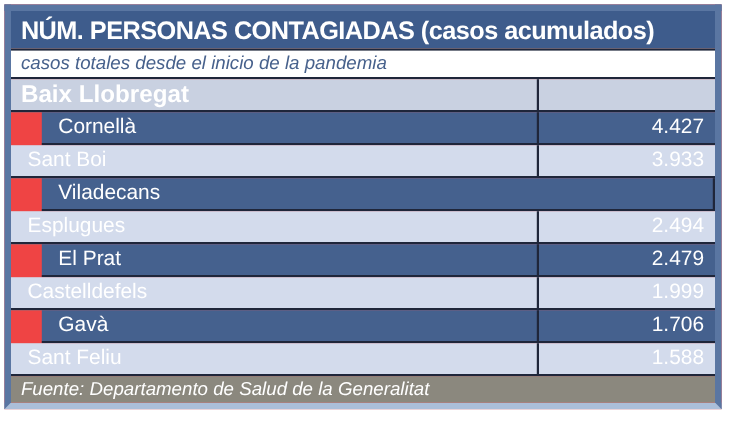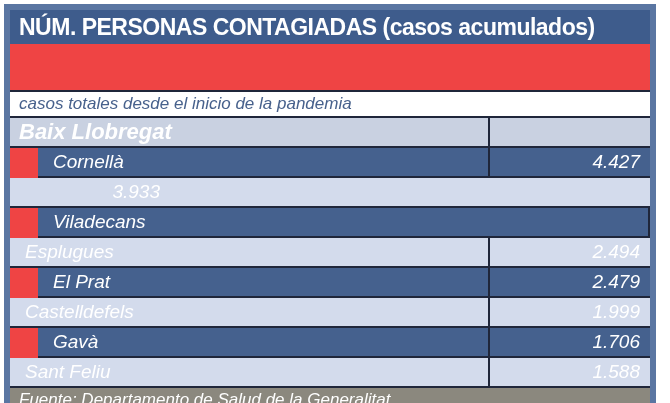--- a/index.html
+++ b/index.html
@@ -38,29 +38,27 @@
     color: #47618c;
     font-style: italic;
     font-size: 17px;
     height: 24px;
     display: flex;
     align-items: center;
     padding-left: 9px;
     border-top: 2px solid #1f263a;
     border-bottom: 2px solid #1f263a;
     white-space: nowrap;
-    margin-top: 46px;
   }
   .trow {
     display: flex;
     height: 28px;
     border-bottom: 2px solid #1f263a;
     color: #ffffff;
     font-size: 19px;
-    font-style: italic;
   }
   .trow .name-cell {
     flex: 1;
     display: flex;
     align-items: center;
     padding-left: 15px;
     border-right: 2px solid #1f263a;
     white-space: nowrap;
     overflow: hidden;
   }
@@ -104,20 +102,21 @@
   <div class="trow region">
     <div class="name-cell">Baix Llobregat</div>
     <div class="val-cell"></div>
   </div>
 
   <div class="trow dark">
     <div class="name-cell">Cornellà</div>
     <div class="val-cell">4.427</div>
   </div>
   <div class="trow light">
+    <div class="name-cell">Sant Boi</div>
     <div class="val-cell">3.933</div>
   </div>
   <div class="trow dark">
     <div class="name-cell">Viladecans</div>
   </div>
   <div class="trow light">
     <div class="name-cell">Esplugues</div>
     <div class="val-cell">2.494</div>
   </div>
   <div class="trow dark">

